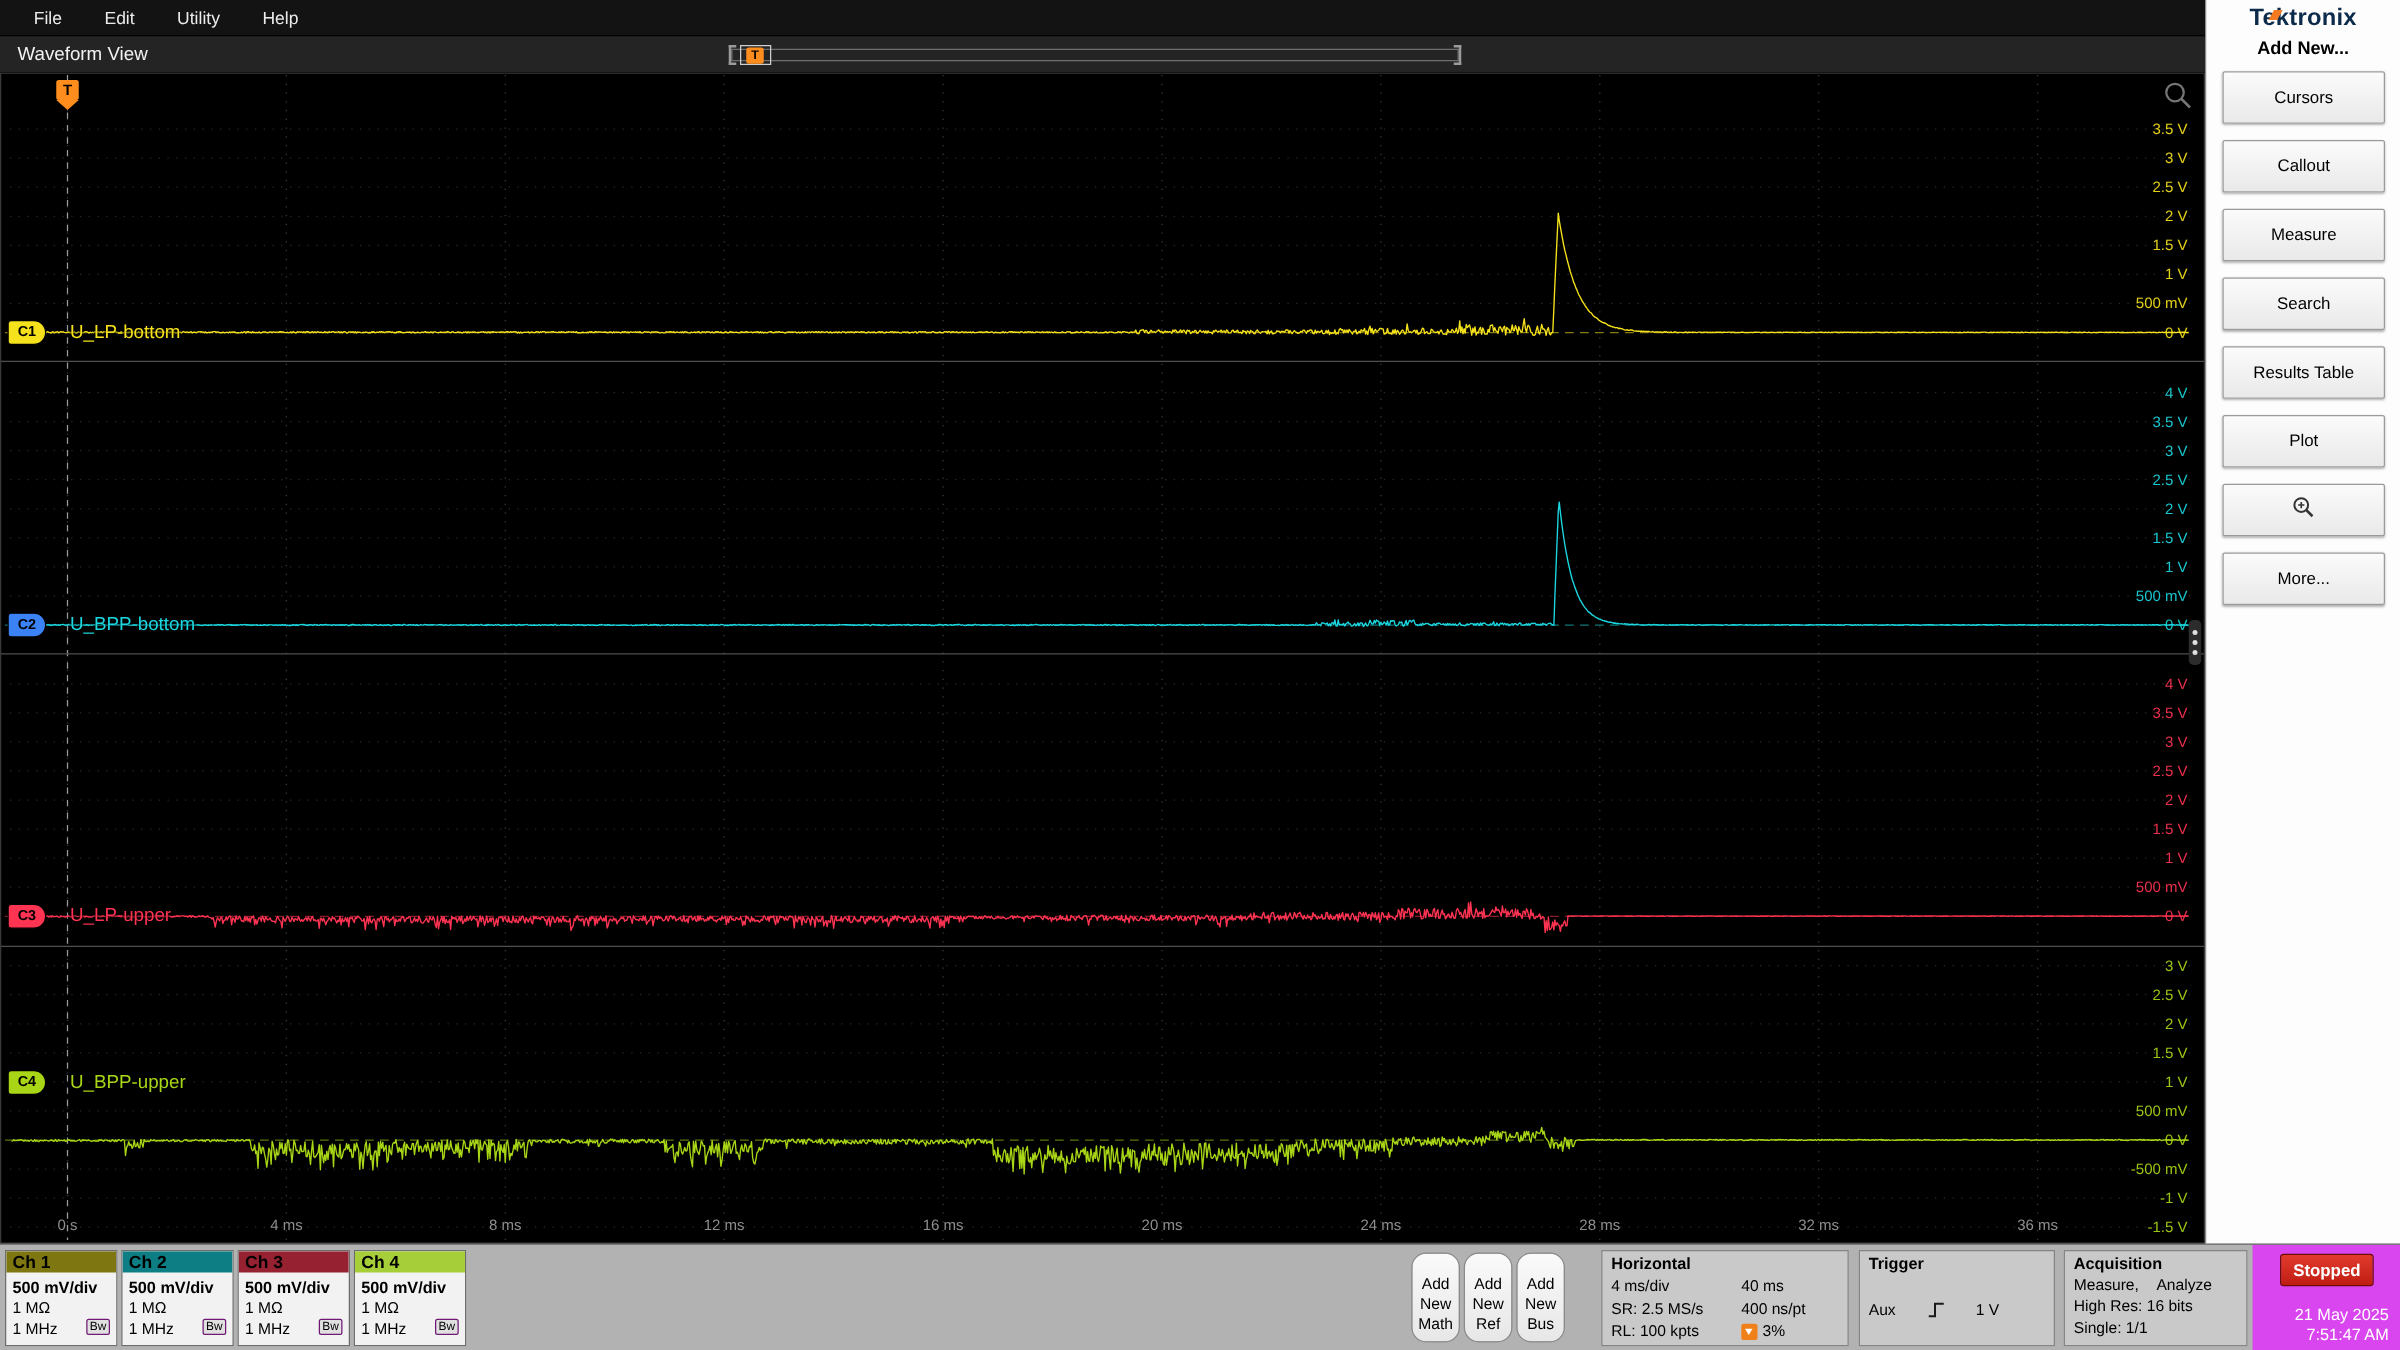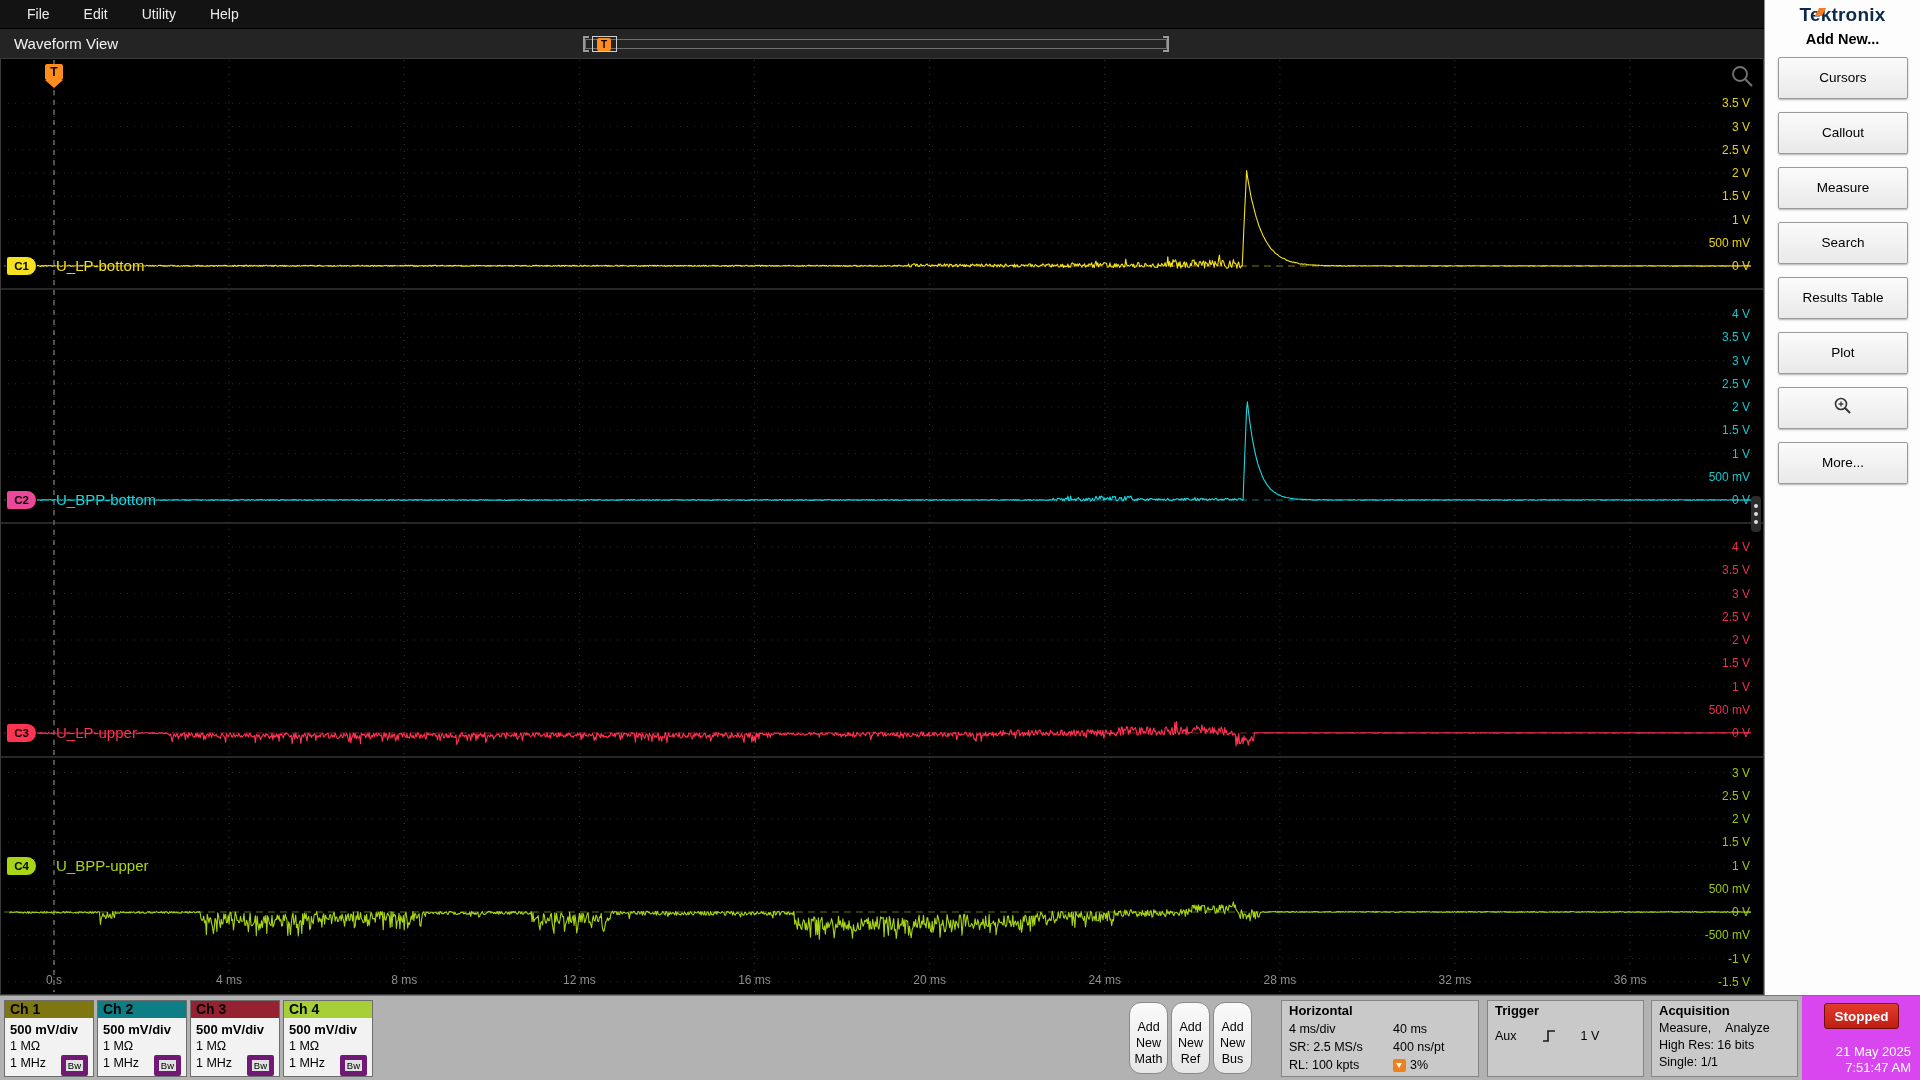--- a/index.html
+++ b/index.html
@@ -53,35 +53,35 @@
     font-family:inherit;font-size:13.5px;color:#000;box-shadow:0 1px 2px rgba(0,0,0,.3);padding:2px;line-height:16px}
 
   
   #bottombar{position:absolute;left:0;top:995px;width:1920px;height:85px;background:#b2b2b2;border-top:1px solid #787878}
   .chbox{position:absolute;top:4px;width:90px;height:77px;background:#f2f2f2;border:1px solid #6d6d6d;overflow:hidden}
   .cb0{left:4px}.cb1{left:97px}.cb2{left:190px}.cb3{left:283px}
   .chhead{height:17px;font-size:14px;font-weight:bold;line-height:17px;padding-left:5px;color:#000}
   .chbody{padding:3px 5px 0;font-size:12.5px;color:#000;line-height:17px}
   .vdiv{font-weight:bold;font-size:13px}
   .bwrow{display:flex;justify-content:space-between;align-items:flex-start}
-  .bw{border:5px solid #701a75;background:#e0e0e0;font-size:9.5px;line-height:11px;padding:0 2px;border-radius:2px}
+  .bw{border:1px solid #701a75;background:#e0e0e0;font-size:9.5px;line-height:11px;padding:0 2px;border-radius:2px}
   .addbtn{position:absolute;top:6px;width:39px;height:72px;background:linear-gradient(#fafafa,#e7e7e7);
     border:1px solid #8a8a8a;border-radius:12px;font-size:12.5px;line-height:16px;text-align:center;color:#000;
     font-family:inherit;padding-top:10px}
   .ab0{left:1129px}.ab1{left:1171px}.ab2{left:1213px}
   .panel{position:absolute;top:4px;height:77px;background:#c9c9c9;border:1px solid #858585;padding:1px 7px;color:#000}
   .ptitle{font-size:13px;font-weight:bold;line-height:18px}
   #hpanel{left:1281px;width:198px}
   .hgrid{display:grid;grid-template-columns:104px 1fr;font-size:12.5px;line-height:18px}
   .pcell{display:flex;align-items:center}
   .srate-icon{display:inline-block;width:13px;height:13px;background:#f08019;border-radius:2px;margin-right:4px;position:relative}
   .srate-icon::after{content:"";position:absolute;left:3px;top:4px;border-left:3.5px solid transparent;
     border-right:3.5px solid transparent;border-top:5px solid #fff}
   #tpanel{left:1487px;width:157px}
-  .trow{display:flex;align-items:center;gap:24px;font-size:12.5px;margin-top:8px}
+  .trow{display:flex;align-items:center;gap:24px;font-size:12.5px;margin-top:20px}
   #apanel{left:1651px;width:147px}
   .arow{font-size:12.5px;line-height:17px}
   .arow1{display:flex;gap:14px}
   #darkzone{position:absolute;left:1802px;top:0;width:118px;height:85px;background:#d946ef}
   #stopped{position:absolute;left:22px;top:7px;width:75px;height:26px;background:linear-gradient(#e23b2e,#c01d12);
     border:1px solid #6d0d06;border-radius:3px;color:#fff;font-weight:bold;font-size:13.5px;font-family:inherit}
   #datetime{position:absolute;right:9px;bottom:5px;color:#fff;font-size:13px;line-height:16px;text-align:right}
 </style>
 </head>
 <body>
@@ -217,21 +217,21 @@
           <polyline points="9.3,855.0 10.2,854.7 11.1,853.7 12.0,854.6 12.8,854.1 13.7,854.4 14.6,854.0 15.5,854.3 16.3,853.7 17.2,853.9 18.1,854.3 19.0,854.9 19.9,854.1 20.7,854.7 21.6,854.7 22.5,854.4 23.4,855.1 24.2,854.1 25.1,854.0 26.0,854.8 26.9,855.1 27.7,853.6 28.6,855.2 29.5,854.2 30.4,855.1 31.2,855.2 32.1,854.3 33.0,854.4 33.9,854.5 34.7,854.8 35.6,854.0 36.5,854.4 37.4,854.2 38.2,854.6 39.1,854.9 40.0,854.4 40.9,854.0 41.7,854.3 42.6,855.0 43.5,854.9 44.4,853.6 45.2,855.0 46.1,855.0 47.0,853.6 47.9,854.7 48.7,854.3 49.6,854.2 50.5,854.7 51.4,853.8 52.2,855.1 53.1,855.0 54.0,854.2 54.9,854.0 55.8,854.0 56.6,854.9 57.5,854.3 58.4,854.9 59.3,854.3 60.1,855.0 61.0,854.9 61.9,854.5 62.8,854.0 63.6,853.6 64.5,855.0 65.4,854.8 66.3,853.7 67.1,854.4 68.0,854.1 68.9,854.3 69.8,854.6 70.6,854.0 71.5,854.2 72.4,854.8 73.3,855.0 74.1,854.7 75.0,854.4 75.9,854.6 76.8,855.1 77.6,854.6 78.5,855.1 79.4,853.8 80.3,854.2 81.1,854.0 82.0,854.4 82.9,855.0 83.8,854.0 84.6,854.1 85.5,853.9 86.4,854.7 87.3,854.2 88.1,855.2 89.0,854.9 89.9,853.8 90.8,854.5 91.7,855.2 92.5,854.0 93.4,855.2 94.3,854.2 95.2,853.6 96.0,854.2 96.9,854.9 97.8,853.7 98.7,853.8 99.5,854.2 100.4,866.4 101.3,859.9 102.2,858.3 103.0,855.4 103.9,858.4 104.8,857.4 105.7,860.6 106.5,859.3 107.4,854.2 108.3,859.3 109.2,858.5 110.0,856.1 110.9,859.9 111.8,860.3 112.7,853.6 113.5,856.7 114.4,859.7 115.3,853.8 116.2,855.1 117.0,855.3 117.9,854.9 118.8,855.0 119.7,855.3 120.5,853.6 121.4,854.4 122.3,854.5 123.2,853.7 124.0,854.7 124.9,854.8 125.8,854.6 126.7,854.6 127.6,854.6 128.4,854.8 129.3,854.2 130.2,855.0 131.1,853.9 131.9,854.5 132.8,854.3 133.7,853.7 134.6,854.7 135.4,855.2 136.3,854.6 137.2,854.7 138.1,854.0 138.9,853.6 139.8,855.3 140.7,854.8 141.6,854.9 142.4,854.3 143.3,854.1 144.2,855.3 145.1,855.1 145.9,855.3 146.8,854.4 147.7,853.8 148.6,854.3 149.4,853.7 150.3,854.9 151.2,854.9 152.1,854.7 152.9,855.0 153.8,854.3 154.7,854.4 155.6,854.3 156.4,853.6 157.3,854.1 158.2,854.2 159.1,854.8 159.9,854.1 160.8,854.5 161.7,853.8 162.6,855.0 163.5,854.2 164.3,855.2 165.2,853.8 166.1,853.9 167.0,853.7 167.8,855.0 168.7,855.4 169.6,853.8 170.5,854.7 171.3,853.7 172.2,854.5 173.1,855.0 174.0,853.7 174.8,854.8 175.7,854.7 176.6,854.1 177.5,854.9 178.3,854.9 179.2,854.8 180.1,854.9 181.0,855.2 181.8,853.6 182.7,854.1 183.6,854.2 184.5,854.2 185.3,853.9 186.2,854.5 187.1,853.8 188.0,855.2 188.8,855.0 189.7,853.5 190.6,854.6 191.5,854.3 192.3,854.6 193.2,853.8 194.1,853.7 195.0,854.8 195.8,854.7 196.7,854.1 197.6,853.8 198.5,854.4 199.3,853.6 200.2,855.3 201.1,860.8 202.0,862.6 202.9,861.8 203.7,858.0 204.6,864.9 205.5,862.8 206.4,876.6 207.2,856.4 208.1,860.3 209.0,864.9 209.9,859.7 210.7,860.4 211.6,865.1 212.5,869.1 213.4,875.7 214.2,870.0 215.1,860.6 216.0,862.4 216.9,873.4 217.7,854.9 218.6,858.2 219.5,864.5 220.4,869.7 221.2,861.2 222.1,866.1 223.0,865.3 223.9,855.8 224.7,860.9 225.6,856.3 226.5,864.8 227.4,864.4 228.2,857.0 229.1,866.1 230.0,854.0 230.9,854.2 231.7,862.6 232.6,861.2 233.5,872.0 234.4,863.5 235.2,854.1 236.1,856.9 237.0,862.4 237.9,862.2 238.8,864.6 239.6,864.6 240.5,858.3 241.4,863.2 242.3,863.2 243.1,862.9 244.0,855.6 244.9,867.2 245.8,867.3 246.6,862.2 247.5,865.4 248.4,873.6 249.3,862.3 250.1,855.2 251.0,867.0 251.9,868.0 252.8,866.8 253.6,865.6 254.5,863.9 255.4,857.7 256.3,877.8 257.1,858.1 258.0,865.7 258.9,872.2 259.8,865.8 260.6,870.3 261.5,862.9 262.4,869.5 263.3,861.2 264.1,858.4 265.0,865.0 265.9,857.3 266.8,875.4 267.6,857.9 268.5,860.5 269.4,865.5 270.3,866.8 271.1,867.7 272.0,857.4 272.9,869.0 273.8,867.3 274.7,863.2 275.5,861.3 276.4,861.6 277.3,857.0 278.2,861.3 279.0,857.5 279.9,863.1 280.8,861.4 281.7,868.1 282.5,867.5 283.4,857.1 284.3,862.6 285.2,856.3 286.0,859.0 286.9,861.7 287.8,877.4 288.7,863.8 289.5,866.6 290.4,876.8 291.3,865.3 292.2,857.9 293.0,855.3 293.9,866.5 294.8,862.9 295.7,857.0 296.5,869.7 297.4,866.4 298.3,878.0 299.2,865.6 300.0,862.8 300.9,862.8 301.8,875.4 302.7,855.8 303.5,866.5 304.4,855.2 305.3,860.6 306.2,855.7 307.0,863.0 307.9,860.6 308.8,858.3 309.7,871.8 310.6,870.0 311.4,858.5 312.3,863.6 313.2,865.7 314.1,857.4 314.9,856.0 315.8,856.6 316.7,853.8 317.6,859.1 318.4,863.9 319.3,859.9 320.2,863.3 321.1,860.7 321.9,869.3 322.8,858.5 323.7,855.8 324.6,866.3 325.4,857.3 326.3,859.6 327.2,860.8 328.1,861.4 328.9,861.5 329.8,856.7 330.7,856.9 331.6,865.7 332.4,859.6 333.3,856.2 334.2,854.3 335.1,863.1 335.9,859.0 336.8,859.1 337.7,863.6 338.6,863.1 339.4,859.5 340.3,857.8 341.2,862.8 342.1,856.1 342.9,859.9 343.8,863.4 344.7,868.3 345.6,856.7 346.5,862.9 347.3,858.3 348.2,855.7 349.1,862.5 350.0,862.2 350.8,856.0 351.7,856.7 352.6,863.2 353.5,854.5 354.3,869.6 355.2,868.2 356.1,857.9 357.0,861.3 357.8,853.9 358.7,861.8 359.6,861.3 360.5,854.6 361.3,859.9 362.2,862.1 363.1,864.6 364.0,864.6 364.8,857.3 365.7,863.8 366.6,856.3 367.5,867.9 368.3,861.8 369.2,867.5 370.1,860.7 371.0,854.4 371.8,855.8 372.7,860.7 373.6,860.4 374.5,860.6 375.3,864.1 376.2,854.6 377.1,858.5 378.0,855.3 378.8,854.4 379.7,860.9 380.6,853.7 381.5,856.8 382.3,853.9 383.2,871.7 384.1,854.2 385.0,861.3 385.9,862.1 386.7,858.3 387.6,855.1 388.5,856.9 389.4,858.3 390.2,869.4 391.1,853.7 392.0,868.7 392.9,854.2 393.7,858.5 394.6,856.6 395.5,857.7 396.4,870.4 397.2,863.2 398.1,862.3 399.0,855.2 399.9,870.8 400.7,857.8 401.6,861.7 402.5,864.1 403.4,857.6 404.2,872.0 405.1,856.5 406.0,854.6 406.9,860.3 407.7,869.9 408.6,864.7 409.5,866.4 410.4,862.5 411.2,858.0 412.1,861.5 413.0,853.6 413.9,862.7 414.7,855.5 415.6,855.9 416.5,860.2 417.4,859.8 418.2,857.2 419.1,855.8 420.0,867.6 420.9,868.2 421.8,859.9 422.6,855.0 423.5,853.8 424.4,855.8 425.3,858.4 426.1,854.4 427.0,854.3 427.9,854.4 428.8,855.5 429.6,855.5 430.5,854.9 431.4,854.3 432.3,854.3 433.1,855.7 434.0,854.3 434.9,854.2 435.8,854.4 436.6,855.3 437.5,856.0 438.4,854.6 439.3,856.3 440.1,853.5 441.0,854.3 441.9,855.8 442.8,855.4 443.6,855.6 444.5,854.4 445.4,854.5 446.3,853.8 447.1,855.6 448.0,856.5 448.9,854.4 449.8,853.3 450.6,853.7 451.5,853.8 452.4,854.7 453.3,854.6 454.1,856.4 455.0,854.3 455.9,856.2 456.8,856.4 457.7,856.3 458.5,855.5 459.4,856.0 460.3,854.8 461.2,854.5 462.0,854.5 462.9,854.1 463.8,856.0 464.7,855.3 465.5,854.8 466.4,856.3 467.3,856.2 468.2,855.5 469.0,856.4 469.9,853.8 470.8,858.5 471.7,853.4 472.5,855.4 473.4,854.7 474.3,856.3 475.2,854.9 476.0,856.4 476.9,855.1 477.8,854.4 478.7,859.0 479.5,858.8 480.4,856.1 481.3,855.4 482.2,853.5 483.0,855.3 483.9,856.4 484.8,856.4 485.7,856.0 486.5,854.7 487.4,854.8 488.3,853.4 489.2,853.8 490.0,853.3 490.9,855.1 491.8,853.8 492.7,854.4 493.6,855.5 494.4,854.4 495.3,855.7 496.2,853.9 497.1,855.8 497.9,853.3 498.8,856.3 499.7,853.6 500.6,855.4 501.4,853.9 502.3,855.2 503.2,856.0 504.1,856.2 504.9,855.1 505.8,853.8 506.7,854.0 507.6,856.1 508.4,854.4 509.3,856.3 510.2,853.9 511.1,855.8 511.9,853.6 512.8,854.7 513.7,853.5 514.6,854.6 515.4,853.7 516.3,855.2 517.2,856.2 518.1,855.5 518.9,853.4 519.8,854.1 520.7,855.8 521.6,853.9 522.4,856.0 523.3,856.1 524.2,854.8 525.1,854.7 525.9,853.7 526.8,854.4 527.7,856.0 528.6,856.2 529.5,855.2 530.3,856.0 531.2,853.5 532.1,863.5 533.0,854.9 533.8,863.8 534.7,861.2 535.6,860.7 536.5,859.6 537.3,859.6 538.2,857.6 539.1,867.6 540.0,872.0 540.8,864.5 541.7,863.5 542.6,866.9 543.5,855.7 544.3,857.2 545.2,863.6 546.1,865.3 547.0,862.6 547.8,860.0 548.7,862.8 549.6,862.5 550.5,856.8 551.3,855.4 552.2,865.4 553.1,870.9 554.0,875.4 554.8,854.9 555.7,864.0 556.6,855.2 557.5,861.8 558.3,863.7 559.2,865.6 560.1,861.4 561.0,855.0 561.8,856.0 562.7,858.9 563.6,858.5 564.5,873.3 565.4,866.9 566.2,864.5 567.1,862.2 568.0,858.7 568.9,865.8 569.7,854.4 570.6,863.5 571.5,864.3 572.4,859.8 573.2,857.4 574.1,867.5 575.0,856.8 575.9,863.8 576.7,875.0 577.6,870.2 578.5,862.6 579.4,855.4 580.2,863.8 581.1,855.5 582.0,864.3 582.9,855.2 583.7,857.4 584.6,864.7 585.5,862.6 586.4,859.1 587.2,856.1 588.1,854.5 589.0,864.7 589.9,863.7 590.7,866.1 591.6,869.7 592.5,861.5 593.4,857.9 594.2,862.6 595.1,863.0 596.0,857.0 596.9,858.7 597.7,863.1 598.6,863.6 599.5,858.9 600.4,859.7 601.2,855.3 602.1,867.9 603.0,872.3 603.9,873.3 604.8,869.2 605.6,864.2 606.5,863.2 607.4,859.9 608.3,862.5 609.1,860.5 610.0,861.2 610.9,855.7 611.8,853.9 612.6,853.2 613.5,855.5 614.4,853.6 615.3,853.7 616.1,853.6 617.0,856.8 617.9,854.1 618.8,856.5 619.6,856.6 620.5,853.5 621.4,854.8 622.3,855.8 623.1,854.9 624.0,854.0 624.9,854.7 625.8,855.2 626.6,855.2 627.5,854.6 628.4,854.7 629.3,860.7 630.1,855.9 631.0,853.6 631.9,855.2 632.8,854.6 633.6,853.3 634.5,853.5 635.4,855.7 636.3,855.6 637.1,856.4 638.0,853.5 638.9,853.6 639.8,856.0 640.7,855.0 641.5,853.6 642.4,857.2 643.3,853.5 644.2,856.0 645.0,857.2 645.9,854.4 646.8,853.2 647.7,853.4 648.5,854.6 649.4,854.1 650.3,855.9 651.2,855.7 652.0,855.2 652.9,854.7 653.8,856.3 654.7,855.6 655.5,853.4 656.4,857.1 657.3,853.1 658.2,855.7 659.0,856.8 659.9,857.0 660.8,855.9 661.7,856.0 662.5,853.5 663.4,853.9 664.3,856.0 665.2,856.8 666.0,853.3 666.9,854.1 667.8,858.5 668.7,855.0 669.5,856.6 670.4,854.2 671.3,856.1 672.2,855.4 673.0,854.4 673.9,855.3 674.8,856.9 675.7,853.5 676.6,857.1 677.4,854.6 678.3,855.7 679.2,856.4 680.1,856.3 680.9,857.2 681.8,854.9 682.7,855.5 683.6,856.8 684.4,853.9 685.3,855.1 686.2,856.9 687.1,856.5 687.9,854.3 688.8,856.7 689.7,855.2 690.6,853.7 691.4,855.0 692.3,856.4 693.2,857.0 694.1,855.7 694.9,853.8 695.8,854.8 696.7,855.1 697.6,853.9 698.4,853.6 699.3,855.9 700.2,853.8 701.1,857.2 701.9,853.8 702.8,855.7 703.7,857.0 704.6,853.4 705.4,857.0 706.3,856.9 707.2,854.3 708.1,853.8 708.9,857.2 709.8,857.1 710.7,853.5 711.6,856.7 712.5,856.4 713.3,857.1 714.2,854.2 715.1,855.3 716.0,853.4 716.8,856.4 717.7,853.7 718.6,854.3 719.5,854.5 720.3,855.2 721.2,854.9 722.1,853.5 723.0,854.3 723.8,854.5 724.7,857.2 725.6,857.2 726.5,854.4 727.3,853.4 728.2,853.9 729.1,854.4 730.0,855.7 730.8,854.3 731.7,853.3 732.6,857.1 733.5,853.9 734.3,856.4 735.2,857.2 736.1,855.1 737.0,855.4 737.8,854.4 738.7,855.5 739.6,856.5 740.5,858.9 741.3,854.9 742.2,855.9 743.1,857.1 744.0,857.1 744.8,854.1 745.7,854.5 746.6,856.9 747.5,856.1 748.4,855.2 749.2,854.9 750.1,854.6 751.0,857.1 751.9,854.3 752.7,854.0 753.6,855.3 754.5,856.9 755.4,855.4 756.2,856.2 757.1,853.5 758.0,855.1 758.9,855.9 759.7,855.1 760.6,855.0 761.5,853.7 762.4,855.5 763.2,854.0 764.1,856.3 765.0,855.3 765.9,855.5 766.7,857.0 767.6,857.1 768.5,854.4 769.4,856.7 770.2,854.3 771.1,856.7 772.0,857.0 772.9,859.9 773.7,853.8 774.6,853.1 775.5,857.0 776.4,856.2 777.2,853.9 778.1,853.5 779.0,853.4 779.9,857.2 780.7,855.0 781.6,853.8 782.5,853.5 783.4,853.6 784.3,854.2 785.1,856.1 786.0,854.8 786.9,856.6 787.8,854.2 788.6,854.1 789.5,856.8 790.4,855.4 791.3,856.0 792.1,854.8 793.0,856.9 793.9,853.2 794.8,866.2 795.6,862.1 796.5,866.4 797.4,871.3 798.3,860.0 799.1,867.5 800.0,866.3 800.9,870.4 801.8,871.4 802.6,865.3 803.5,861.7 804.4,863.0 805.3,871.6 806.1,865.0 807.0,872.3 807.9,869.6 808.8,860.0 809.6,866.9 810.5,879.2 811.4,861.4 812.3,861.2 813.1,863.2 814.0,858.7 814.9,860.1 815.8,876.9 816.6,862.1 817.5,876.5 818.4,859.9 819.3,881.2 820.1,863.9 821.0,861.6 821.9,859.2 822.8,870.7 823.7,871.7 824.5,867.9 825.4,876.2 826.3,865.0 827.2,870.1 828.0,864.0 828.9,869.5 829.8,866.6 830.7,865.0 831.5,860.6 832.4,863.9 833.3,871.1 834.2,879.9 835.0,872.2 835.9,865.8 836.8,869.4 837.7,868.5 838.5,858.4 839.4,866.8 840.3,862.8 841.2,867.3 842.0,869.2 842.9,860.7 843.8,872.2 844.7,864.1 845.5,867.9 846.4,870.5 847.3,866.9 848.2,871.7 849.0,862.8 849.9,870.2 850.8,868.7 851.7,872.7 852.5,880.2 853.4,866.9 854.3,872.2 855.2,872.9 856.0,873.1 856.9,870.6 857.8,864.8 858.7,871.1 859.6,871.5 860.4,871.3 861.3,860.8 862.2,864.9 863.1,868.3 863.9,866.0 864.8,862.3 865.7,863.4 866.6,861.2 867.4,865.6 868.3,859.8 869.2,871.8 870.1,863.3 870.9,870.6 871.8,871.1 872.7,861.3 873.6,866.8 874.4,871.4 875.3,863.9 876.2,868.7 877.1,858.7 877.9,868.5 878.8,871.2 879.7,866.1 880.6,858.8 881.4,860.1 882.3,860.1 883.2,859.3 884.1,878.8 884.9,862.0 885.8,865.2 886.7,859.6 887.6,869.9 888.4,877.4 889.3,858.5 890.2,861.6 891.1,871.5 891.9,871.1 892.8,865.5 893.7,860.5 894.6,872.6 895.5,871.7 896.3,880.5 897.2,872.1 898.1,860.5 899.0,871.2 899.8,867.7 900.7,866.2 901.6,867.0 902.5,860.2 903.3,868.4 904.2,861.7 905.1,875.5 906.0,862.0 906.8,862.9 907.7,863.0 908.6,877.2 909.5,868.3 910.3,874.8 911.2,879.8 912.1,871.7 913.0,869.8 913.8,863.6 914.7,868.4 915.6,861.6 916.5,868.4 917.3,869.5 918.2,862.9 919.1,857.4 920.0,869.9 920.8,869.8 921.7,863.0 922.6,866.1 923.5,857.2 924.3,866.7 925.2,865.8 926.1,870.0 927.0,859.8 927.8,859.7 928.7,870.1 929.6,864.6 930.5,872.7 931.4,874.2 932.2,863.4 933.1,874.1 934.0,868.8 934.9,860.0 935.7,865.7 936.6,865.7 937.5,857.1 938.4,860.3 939.2,864.3 940.1,879.2 941.0,866.6 941.9,867.2 942.7,862.1 943.6,867.6 944.5,873.7 945.4,873.4 946.2,868.5 947.1,856.5 948.0,861.8 948.9,865.5 949.7,869.6 950.6,862.3 951.5,873.6 952.4,870.0 953.2,861.8 954.1,865.0 955.0,871.8 955.9,863.1 956.7,864.5 957.6,866.8 958.5,869.9 959.4,857.2 960.2,857.0 961.1,861.4 962.0,877.1 962.9,867.3 963.7,856.7 964.6,856.4 965.5,868.1 966.4,861.2 967.3,857.1 968.1,863.3 969.0,868.3 969.9,868.6 970.8,867.6 971.6,865.5 972.5,866.8 973.4,870.4 974.3,867.6 975.1,860.8 976.0,866.2 976.9,866.7 977.8,861.6 978.6,864.8 979.5,871.6 980.4,867.4 981.3,864.5 982.1,866.7 983.0,860.9 983.9,866.6 984.8,870.5 985.6,858.0 986.5,867.1 987.4,868.2 988.3,868.6 989.1,856.5 990.0,874.8 990.9,865.7 991.8,865.4 992.6,864.9 993.5,862.9 994.4,867.1 995.3,864.6 996.1,876.7 997.0,869.7 997.9,866.5 998.8,860.5 999.6,864.2 1000.5,864.7 1001.4,864.1 1002.3,866.1 1003.2,867.1 1004.0,857.8 1004.9,866.4 1005.8,868.9 1006.7,866.8 1007.5,858.2 1008.4,857.9 1009.3,864.7 1010.2,862.7 1011.0,868.4 1011.9,866.6 1012.8,857.3 1013.7,868.7 1014.5,864.5 1015.4,863.0 1016.3,867.4 1017.2,865.1 1018.0,863.3 1018.9,870.2 1019.8,872.0 1020.7,861.9 1021.5,874.2 1022.4,869.4 1023.3,858.7 1024.2,863.5 1025.0,857.0 1025.9,858.0 1026.8,863.4 1027.7,867.0 1028.5,866.9 1029.4,858.2 1030.3,873.3 1031.2,858.4 1032.0,858.0 1032.9,868.2 1033.8,857.7 1034.7,866.9 1035.5,857.8 1036.4,858.9 1037.3,855.6 1038.2,860.5 1039.0,863.3 1039.9,858.5 1040.8,854.4 1041.7,855.5 1042.6,857.7 1043.4,860.6 1044.3,858.0 1045.2,857.2 1046.1,865.9 1046.9,866.9 1047.8,862.0 1048.7,862.7 1049.6,860.3 1050.4,862.4 1051.3,862.2 1052.2,853.2 1053.1,856.3 1053.9,862.2 1054.8,864.9 1055.7,861.3 1056.6,862.5 1057.4,859.5 1058.3,853.7 1059.2,859.3 1060.1,860.1 1060.9,853.7 1061.8,853.5 1062.7,854.5 1063.6,859.6 1064.4,860.1 1065.3,856.7 1066.2,859.0 1067.1,861.6 1067.9,859.2 1068.8,854.3 1069.7,858.9 1070.6,858.4 1071.4,854.0 1072.3,867.4 1073.2,854.5 1074.1,861.8 1074.9,869.5 1075.8,853.7 1076.7,856.9 1077.6,857.2 1078.5,859.4 1079.3,855.7 1080.2,859.3 1081.1,853.5 1082.0,858.5 1082.8,860.3 1083.7,862.5 1084.6,858.2 1085.5,868.9 1086.3,862.5 1087.2,854.9 1088.1,859.5 1089.0,861.3 1089.8,859.1 1090.7,853.4 1091.6,854.5 1092.5,863.0 1093.3,859.6 1094.2,858.4 1095.1,862.7 1096.0,854.4 1096.8,862.8 1097.7,862.7 1098.6,862.7 1099.5,854.7 1100.3,864.2 1101.2,856.2 1102.1,857.7 1103.0,861.9 1103.8,854.9 1104.7,855.4 1105.6,860.3 1106.5,855.1 1107.3,862.9 1108.2,853.3 1109.1,855.9 1110.0,862.0 1110.8,861.1 1111.7,867.6 1112.6,861.5 1113.5,862.8 1114.4,852.3 1115.2,855.2 1116.1,857.2 1117.0,855.0 1117.9,857.6 1118.7,853.3 1119.6,854.0 1120.5,852.9 1121.4,857.1 1122.2,858.3 1123.1,858.2 1124.0,855.7 1124.9,851.9 1125.7,857.0 1126.6,852.7 1127.5,854.9 1128.4,857.8 1129.2,857.2 1130.1,852.6 1131.0,851.6 1131.9,854.3 1132.7,855.4 1133.6,853.7 1134.5,854.5 1135.4,853.5 1136.2,855.5 1137.1,858.6 1138.0,856.2 1138.9,857.7 1139.7,854.0 1140.6,854.6 1141.5,857.7 1142.4,852.3 1143.2,856.6 1144.1,855.3 1145.0,858.5 1145.9,853.3 1146.7,857.7 1147.6,852.2 1148.5,856.9 1149.4,857.4 1150.3,853.1 1151.1,852.7 1152.0,859.2 1152.9,858.3 1153.8,851.6 1154.6,854.6 1155.5,852.7 1156.4,856.0 1157.3,855.1 1158.1,857.4 1159.0,856.9 1159.9,853.8 1160.8,857.6 1161.6,855.8 1162.5,853.2 1163.4,856.1 1164.3,856.0 1165.1,858.6 1166.0,857.1 1166.9,851.5 1167.8,855.5 1168.6,853.9 1169.5,856.3 1170.4,853.0 1171.3,854.7 1172.1,853.6 1173.0,856.0 1173.9,857.7 1174.8,854.7 1175.6,854.8 1176.5,854.2 1177.4,855.1 1178.3,856.0 1179.1,857.5 1180.0,854.3 1180.9,851.3 1181.8,856.1 1182.6,853.9 1183.5,852.1 1184.4,853.0 1185.3,858.4 1186.2,851.4 1187.0,854.6 1187.9,856.4 1188.8,850.7 1189.7,853.3 1190.5,852.8 1191.4,854.2 1192.3,847.6 1193.2,847.3 1194.0,850.3 1194.9,847.0 1195.8,852.1 1196.7,847.8 1197.5,853.9 1198.4,846.7 1199.3,852.4 1200.2,848.2 1201.0,853.0 1201.9,847.4 1202.8,847.7 1203.7,848.0 1204.5,847.6 1205.4,855.4 1206.3,853.7 1207.2,851.4 1208.0,849.1 1208.9,852.1 1209.8,851.0 1210.7,851.9 1211.5,851.9 1212.4,851.3 1213.3,847.9 1214.2,848.3 1215.0,854.5 1215.9,855.5 1216.8,850.4 1217.7,854.4 1218.5,853.1 1219.4,847.4 1220.3,852.1 1221.2,846.9 1222.1,849.8 1222.9,847.4 1223.8,853.6 1224.7,855.8 1225.6,850.2 1226.4,848.2 1227.3,851.9 1228.2,852.5 1229.1,847.1 1229.9,848.1 1230.8,848.6 1231.7,848.8 1232.6,847.2 1233.4,843.9 1234.3,849.4 1235.2,847.0 1236.1,851.7 1236.9,852.7 1237.8,854.0 1238.7,855.1 1239.6,858.2 1240.4,860.5 1241.3,851.9 1242.2,854.7 1243.1,860.5 1243.9,856.3 1244.8,856.1 1245.7,856.8 1246.6,860.9 1247.4,857.6 1248.3,858.8 1249.2,855.1 1250.1,863.0 1250.9,858.2 1251.8,851.9 1252.7,853.4 1253.6,859.2 1254.4,854.1 1255.3,861.0 1256.2,853.9 1257.1,853.7 1257.9,859.0 1258.8,859.3 1259.7,856.4 1260.6,854.3 1261.5,854.2 1262.3,854.1 1263.2,853.6 1264.1,854.3 1265.0,854.2 1265.8,854.3 1266.7,854.3 1267.6,854.1 1268.5,854.1 1269.3,853.7 1270.2,853.6 1271.1,854.0 1272.0,853.8 1272.8,853.8 1273.7,853.6 1274.6,853.8 1275.5,853.5 1276.3,853.9 1277.2,854.2 1278.1,853.5 1279.0,854.2 1279.8,853.7 1280.7,853.9 1281.6,853.6 1282.5,853.9 1283.3,854.3 1284.2,853.8 1285.1,854.3 1286.0,853.6 1286.8,854.0 1287.7,853.5 1288.6,854.2 1289.5,854.0 1290.3,854.4 1291.2,854.1 1292.1,853.6 1293.0,853.6 1293.8,853.7 1294.7,854.1 1295.6,854.2 1296.5,853.5 1297.4,854.0 1298.2,854.2 1299.1,854.3 1300.0,853.6 1300.9,854.3 1301.7,853.7 1302.6,853.6 1303.5,854.4 1304.4,853.8 1305.2,854.3 1306.1,853.7 1307.0,853.8 1307.9,854.1 1308.7,854.1 1309.6,853.9 1310.5,854.3 1311.4,853.8 1312.2,854.2 1313.1,853.8 1314.0,853.6 1314.9,853.6 1315.7,853.5 1316.6,853.8 1317.5,853.6 1318.4,854.3 1319.2,854.1 1320.1,854.2 1321.0,854.1 1321.9,854.1 1322.7,854.0 1323.6,853.7 1324.5,854.3 1325.4,853.8 1326.2,853.8 1327.1,853.7 1328.0,854.0 1328.9,853.7 1329.7,853.6 1330.6,853.6 1331.5,854.3 1332.4,854.3 1333.3,854.3 1334.1,854.1 1335.0,854.0 1335.9,854.2 1336.8,853.7 1337.6,853.6 1338.5,854.1 1339.4,853.6 1340.3,854.1 1341.1,854.0 1342.0,853.7 1342.9,853.6 1343.8,854.1 1344.6,854.2 1345.5,853.6 1346.4,854.0 1347.3,854.0 1348.1,853.8 1349.0,854.0 1349.9,853.6 1350.8,853.7 1351.6,853.8 1352.5,853.8 1353.4,853.9 1354.3,854.2 1355.1,853.6 1356.0,853.7 1356.9,854.0 1357.8,853.9 1358.6,854.0 1359.5,853.7 1360.4,853.7 1361.3,853.8 1362.1,854.2 1363.0,853.7 1363.9,854.0 1364.8,854.2 1365.6,854.3 1366.5,853.6 1367.4,853.8 1368.3,853.5 1369.2,853.7 1370.0,853.9 1370.9,853.7 1371.8,854.0 1372.7,853.6 1373.5,853.6 1374.4,854.3 1375.3,854.2 1376.2,853.5 1377.0,854.3 1377.9,853.6 1378.8,853.8 1379.7,853.7 1380.5,853.9 1381.4,854.3 1382.3,854.1 1383.2,854.1 1384.0,853.7 1384.9,853.7 1385.8,854.2 1386.7,853.6 1387.5,854.1 1388.4,854.2 1389.3,854.1 1390.2,854.1 1391.0,853.8 1391.9,853.7 1392.8,853.8 1393.7,853.7 1394.5,854.4 1395.4,854.4 1396.3,854.2 1397.2,854.3 1398.0,854.2 1398.9,854.3 1399.8,853.7 1400.7,853.6 1401.5,853.8 1402.4,854.0 1403.3,854.0 1404.2,854.3 1405.1,853.9 1405.9,854.3 1406.8,853.6 1407.7,853.9 1408.6,853.7 1409.4,854.0 1410.3,853.7 1411.2,854.1 1412.1,854.2 1412.9,854.1 1413.8,854.0 1414.7,854.3 1415.6,854.3 1416.4,853.9 1417.3,853.6 1418.2,854.1 1419.1,853.7 1419.9,854.2 1420.8,853.8 1421.7,854.1 1422.6,853.6 1423.4,853.7 1424.3,853.6 1425.2,853.9 1426.1,853.7 1426.9,853.7 1427.8,854.1 1428.7,853.8 1429.6,853.8 1430.4,854.2 1431.3,854.2 1432.2,853.8 1433.1,853.7 1433.9,854.1 1434.8,853.7 1435.7,854.2 1436.6,853.8 1437.4,854.3 1438.3,854.4 1439.2,853.8 1440.1,854.2 1441.0,853.8 1441.8,853.9 1442.7,854.4 1443.6,854.1 1444.5,854.3 1445.3,854.3 1446.2,853.9 1447.1,853.9 1448.0,853.8 1448.8,854.1 1449.7,853.9 1450.6,854.2 1451.5,854.2 1452.3,853.6 1453.2,854.4 1454.1,853.8 1455.0,853.6 1455.8,854.3 1456.7,854.3 1457.6,853.5 1458.5,853.9 1459.3,854.1 1460.2,853.8 1461.1,853.9 1462.0,853.7 1462.8,854.2 1463.7,853.5 1464.6,854.1 1465.5,853.7 1466.3,854.4 1467.2,854.0 1468.1,853.7 1469.0,853.6 1469.8,853.6 1470.7,854.1 1471.6,853.6 1472.5,853.7 1473.3,853.9 1474.2,854.3 1475.1,853.6 1476.0,854.2 1476.8,854.0 1477.7,854.1 1478.6,853.6 1479.5,853.7 1480.4,854.1 1481.2,853.9 1482.1,854.2 1483.0,854.1 1483.9,853.7 1484.7,853.9 1485.6,853.9 1486.5,853.6 1487.4,853.6 1488.2,853.8 1489.1,853.7 1490.0,853.8 1490.9,854.2 1491.7,853.6 1492.6,854.0 1493.5,853.9 1494.4,853.8 1495.2,854.1 1496.1,854.1 1497.0,854.1 1497.9,853.7 1498.7,853.8 1499.6,854.3 1500.5,853.6 1501.4,854.0 1502.2,854.0 1503.1,853.8 1504.0,853.7 1504.9,853.5 1505.7,854.2 1506.6,853.8 1507.5,854.1 1508.4,854.4 1509.2,853.8 1510.1,854.3 1511.0,853.8 1511.9,854.3 1512.7,854.1 1513.6,854.1 1514.5,853.9 1515.4,854.3 1516.3,854.3 1517.1,853.9 1518.0,854.2 1518.9,853.9 1519.8,853.7 1520.6,854.2 1521.5,853.6 1522.4,854.3 1523.3,853.7 1524.1,854.2 1525.0,853.9 1525.9,854.0 1526.8,854.1 1527.6,853.5 1528.5,853.9 1529.4,854.2 1530.3,853.9 1531.1,853.8 1532.0,853.9 1532.9,854.1 1533.8,853.6 1534.6,853.6 1535.5,854.3 1536.4,853.9 1537.3,854.4 1538.1,854.1 1539.0,854.0 1539.9,853.6 1540.8,853.9 1541.6,853.9 1542.5,853.7 1543.4,853.9 1544.3,854.1 1545.1,854.1 1546.0,854.3 1546.9,854.2 1547.8,854.2 1548.6,854.0 1549.5,853.7 1550.4,854.2 1551.3,853.7 1552.2,854.1 1553.0,854.1 1553.9,853.6 1554.8,854.1 1555.7,854.3 1556.5,853.8 1557.4,853.7 1558.3,854.3 1559.2,854.4 1560.0,853.7 1560.9,854.1 1561.8,853.9 1562.7,854.0 1563.5,854.3 1564.4,853.8 1565.3,854.1 1566.2,853.6 1567.0,853.9 1567.9,854.3 1568.8,854.0 1569.7,853.9 1570.5,853.6 1571.4,853.6 1572.3,853.8 1573.2,853.6 1574.0,853.8 1574.9,854.0 1575.8,854.1 1576.7,854.3 1577.5,854.2 1578.4,853.8 1579.3,854.2 1580.2,854.3 1581.0,854.1 1581.9,853.7 1582.8,853.6 1583.7,854.2 1584.5,853.8 1585.4,853.7 1586.3,854.2 1587.2,853.8 1588.1,853.6 1588.9,853.9 1589.8,854.0 1590.7,853.7 1591.6,854.2 1592.4,854.0 1593.3,853.6 1594.2,853.6 1595.1,854.2 1595.9,854.2 1596.8,853.8 1597.7,854.2 1598.6,854.1 1599.4,854.2 1600.3,853.9 1601.2,854.2 1602.1,854.3 1602.9,854.3 1603.8,853.8 1604.7,853.9 1605.6,853.9 1606.4,854.2 1607.3,853.9 1608.2,854.1 1609.1,853.7 1609.9,853.6 1610.8,854.2 1611.7,854.1 1612.6,854.2 1613.4,854.0 1614.3,854.3 1615.2,853.7 1616.1,854.0 1616.9,853.7 1617.8,853.9 1618.7,854.0 1619.6,853.6 1620.4,853.6 1621.3,854.0 1622.2,853.8 1623.1,853.7 1624.0,854.1 1624.8,854.4 1625.7,854.2 1626.6,854.3 1627.5,854.0 1628.3,853.9 1629.2,853.6 1630.1,854.2 1631.0,854.1 1631.8,854.2 1632.7,853.8 1633.6,854.3 1634.5,854.0 1635.3,854.1 1636.2,854.1 1637.1,853.9 1638.0,853.9 1638.8,853.7 1639.7,854.1 1640.6,854.4 1641.5,853.9 1642.3,854.3 1643.2,854.2 1644.1,853.8 1645.0,854.3 1645.8,854.1 1646.7,853.8 1647.6,854.2 1648.5,854.2 1649.3,854.2 1650.2,853.9 1651.1,853.9 1652.0,854.1 1652.8,853.9 1653.7,854.2 1654.6,854.0 1655.5,853.8 1656.3,854.2 1657.2,854.1 1658.1,854.1 1659.0,854.2 1659.9,854.0 1660.7,853.9 1661.6,853.7 1662.5,854.0 1663.4,854.0 1664.2,853.9 1665.1,854.0 1666.0,853.7 1666.9,853.8 1667.7,854.1 1668.6,853.6 1669.5,854.0 1670.4,854.0 1671.2,853.6 1672.1,854.0 1673.0,853.7 1673.9,854.3 1674.7,854.1 1675.6,854.1 1676.5,854.3 1677.4,853.7 1678.2,854.2 1679.1,854.1 1680.0,854.0 1680.9,853.6 1681.7,854.0 1682.6,853.5 1683.5,854.3 1684.4,854.0 1685.2,853.8 1686.1,853.7 1687.0,853.7 1687.9,854.2 1688.7,853.9 1689.6,853.7 1690.5,854.3 1691.4,854.2 1692.2,853.6 1693.1,854.1 1694.0,854.1 1694.9,853.6 1695.8,853.6 1696.6,854.2 1697.5,853.8 1698.4,854.3 1699.3,854.3 1700.1,854.2 1701.0,854.2 1701.9,854.4 1702.8,854.2 1703.6,854.1 1704.5,853.9 1705.4,853.8 1706.3,854.0 1707.1,854.0 1708.0,853.7 1708.9,853.9 1709.8,854.2 1710.6,853.7 1711.5,853.7 1712.4,853.6 1713.3,853.8 1714.1,854.3 1715.0,853.5 1715.9,854.3 1716.8,853.8 1717.6,854.2 1718.5,853.8 1719.4,854.0 1720.3,854.2 1721.1,854.2 1722.0,854.0 1722.9,854.3 1723.8,853.9 1724.6,853.8 1725.5,854.0 1726.4,854.4 1727.3,853.6 1728.1,853.8 1729.0,854.4 1729.9,854.3 1730.8,853.9 1731.6,854.1 1732.5,853.6 1733.4,853.8 1734.3,854.2 1735.2,853.7 1736.0,854.3 1736.9,854.1 1737.8,854.1 1738.7,853.6 1739.5,854.1 1740.4,853.8 1741.3,853.9 1742.2,854.2 1743.0,854.0 1743.9,853.9 1744.8,854.3 1745.7,854.2 1746.5,853.9 1747.4,854.4 1748.3,853.6 1749.2,854.3 1750.0,854.1 1750.9,854.1 " fill="none" stroke="#a8d616" stroke-width="1.1" stroke-linejoin="round"></polyline>
         </g>
       </svg>
 
     <div class="trig-flag">
       <div class="trig-box">T</div>
       <div class="trig-tail"></div>
     </div>
 
     <div class="wbadge b0" style="background: rgb(245, 225, 28);">C1</div>
-    <div class="wbadge b1" style="background: #ec4899;">C2</div>
+    <div class="wbadge b1" style="background: #3b82f6;">C2</div>
     <div class="wbadge b2" style="background: rgb(255, 51, 82);">C3</div>
     <div class="wbadge b3" style="background: rgb(168, 214, 22);">C4</div>
 
     <span class="wlabel l0" style="color: rgb(245, 225, 28);">U_LP-bottom</span>
     <span class="wlabel l1" style="color: rgb(27, 215, 224);">U_BPP-bottom</span>
     <span class="wlabel l2" style="color: rgb(255, 51, 82);">U_LP-upper</span>
     <span class="wlabel l3" style="color: rgb(168, 214, 22);">U_BPP-upper</span>
 
     <div id="zoom-corner">
       <svg width="30" height="30">

